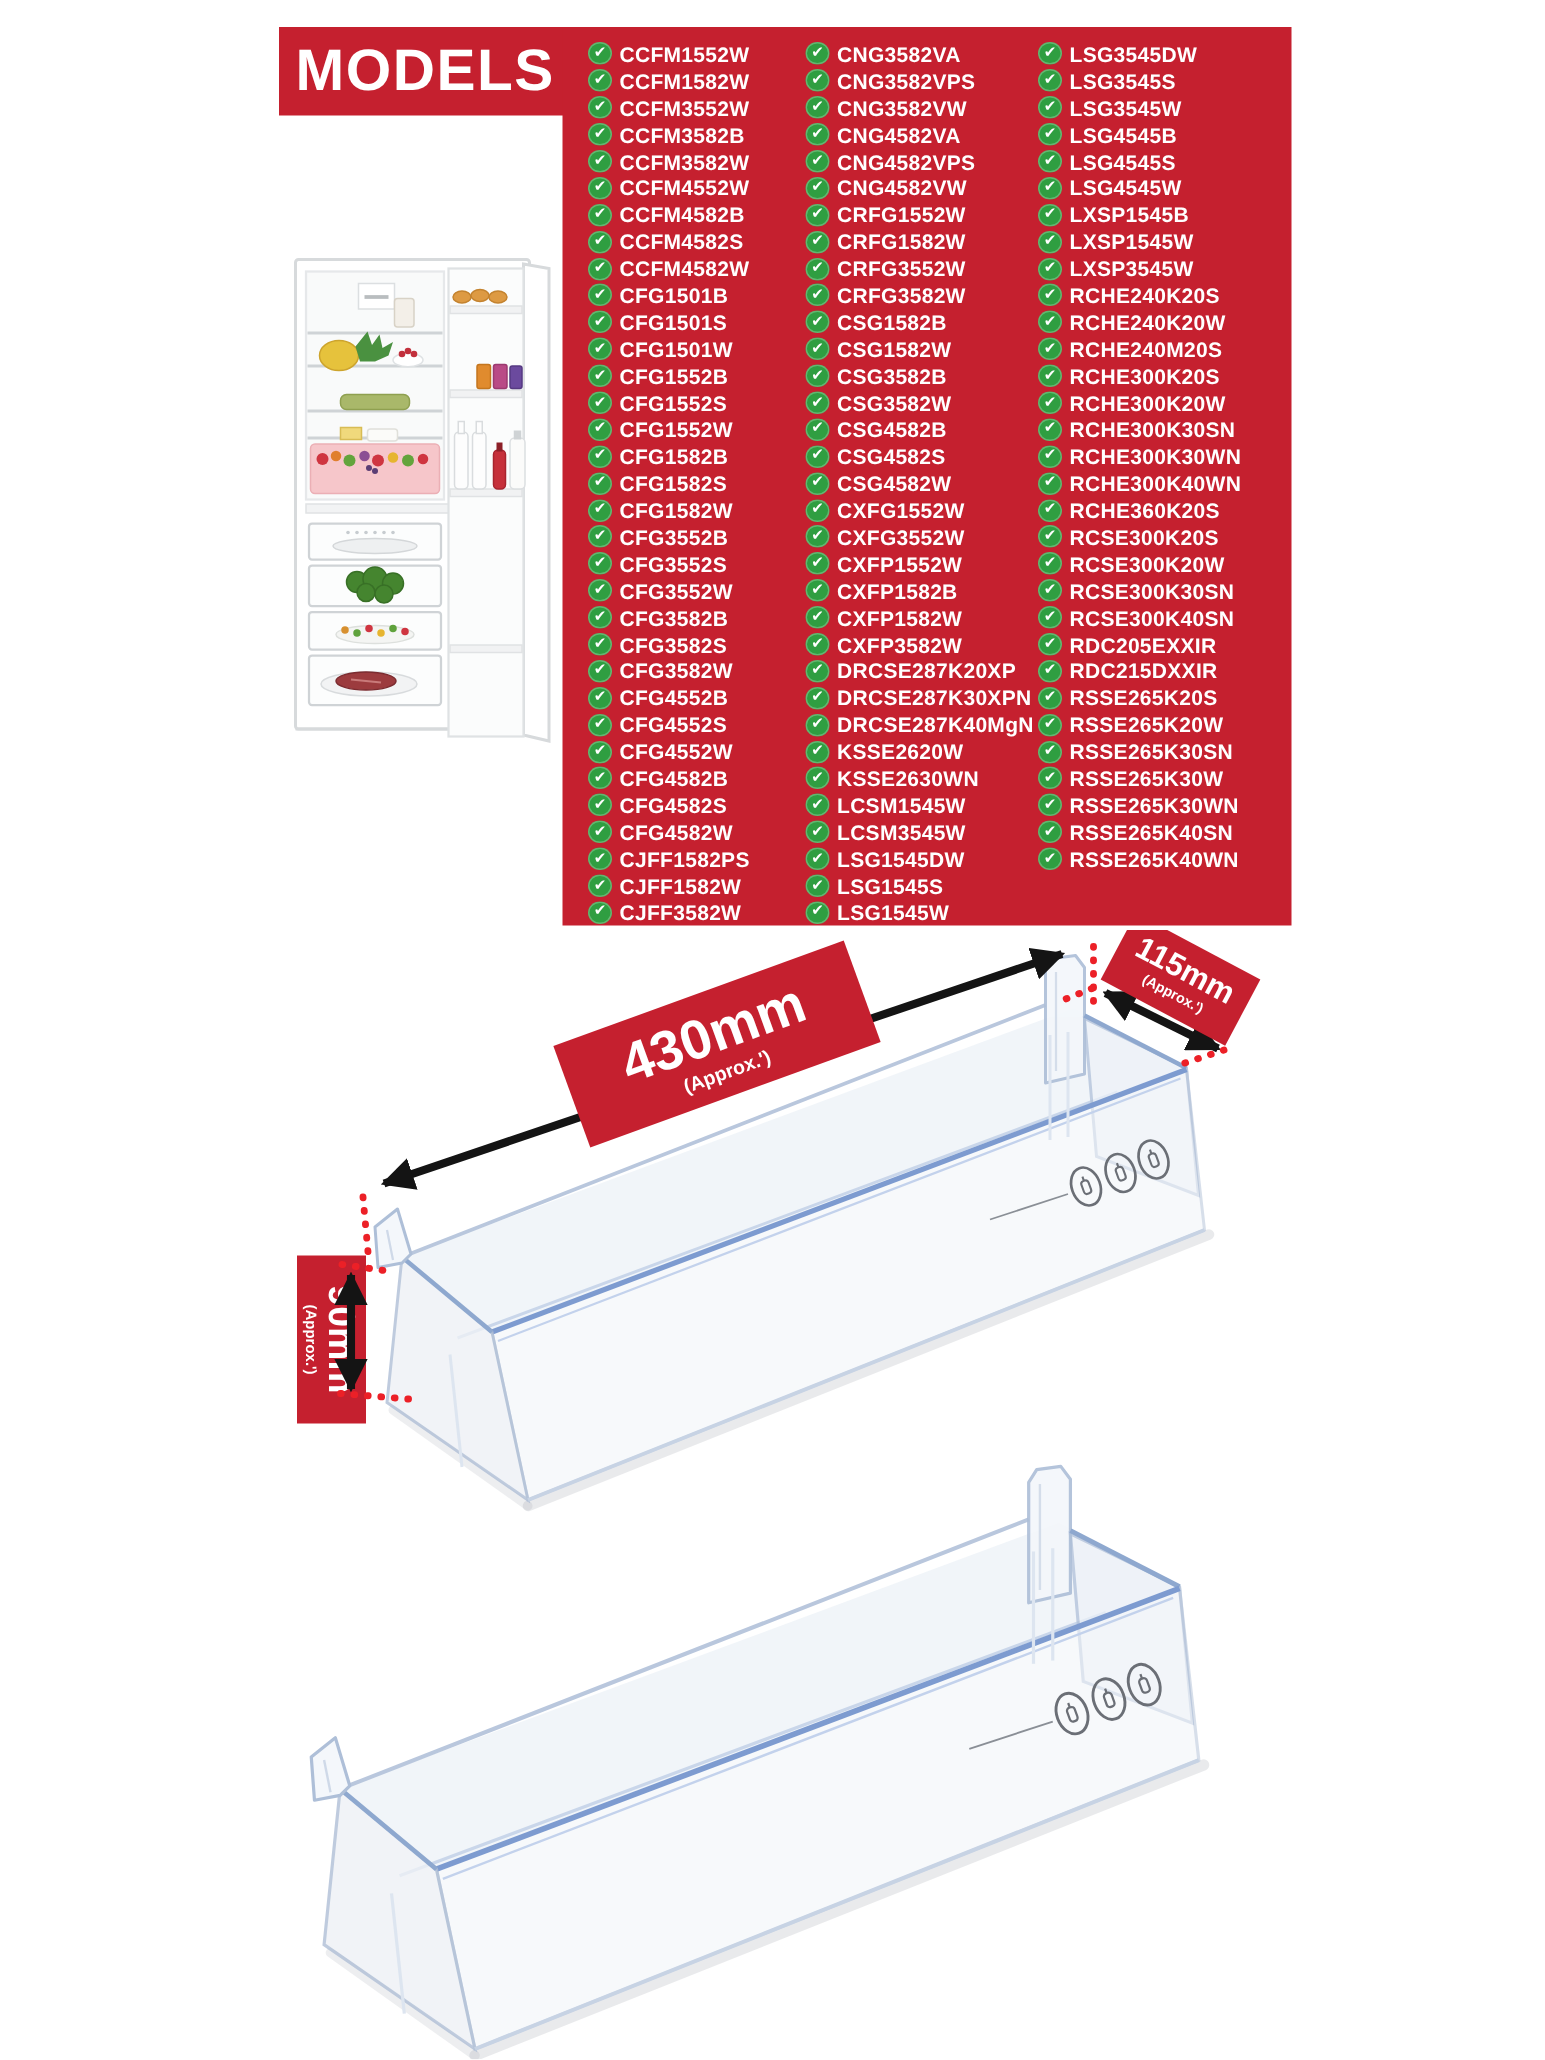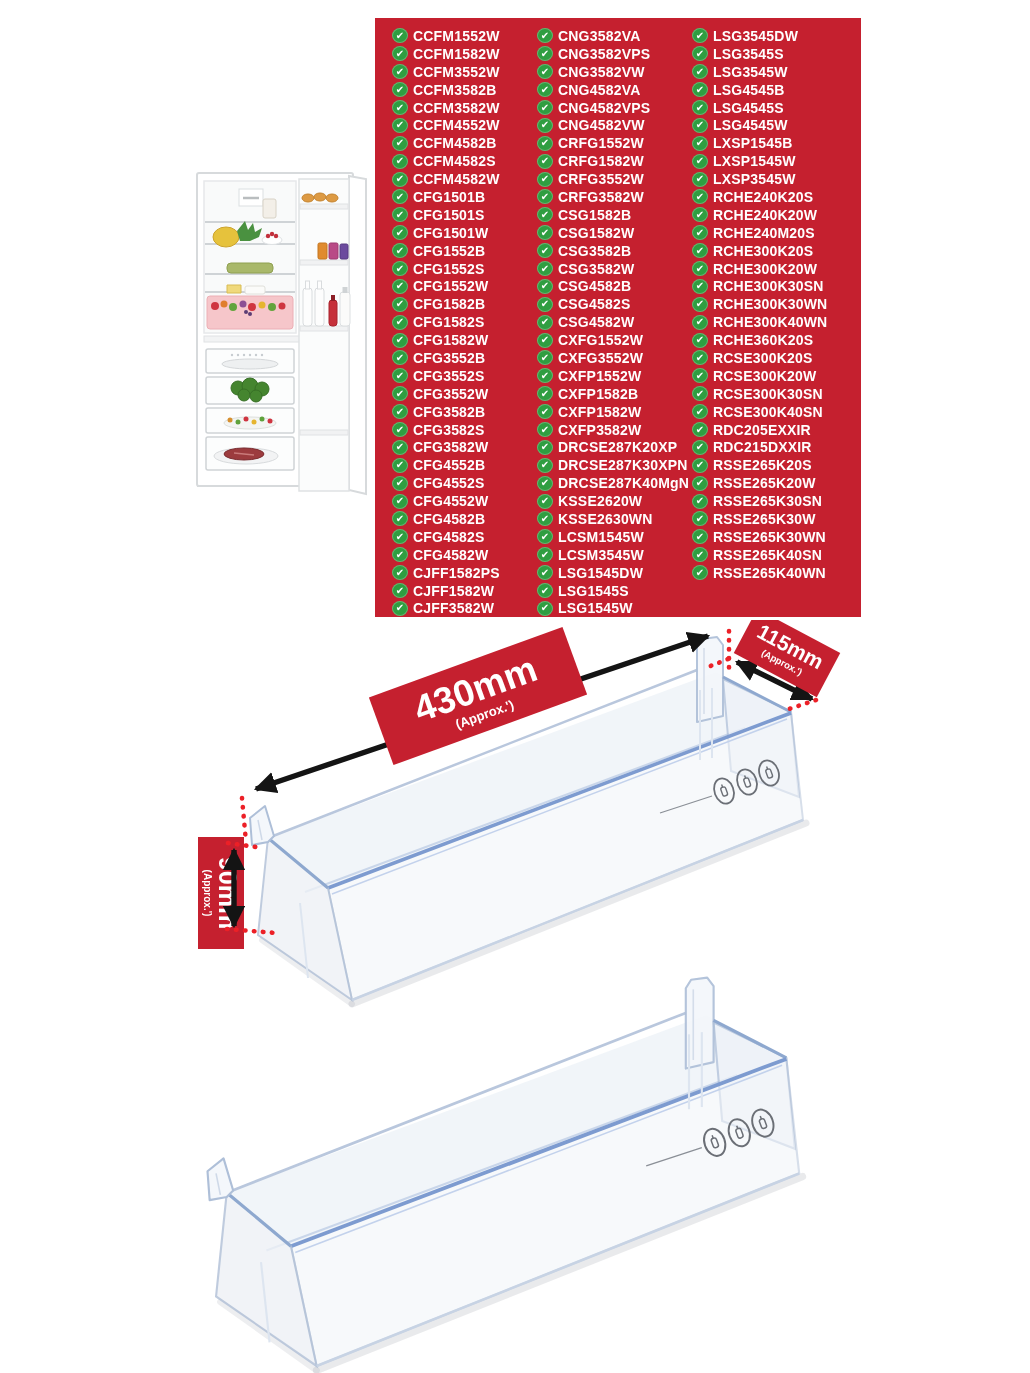--- a/index.html
+++ b/index.html
@@ -23,20 +23,23 @@
   .dim-label-main{fill:#fff;font-weight:bold;font-family:"Liberation Sans",sans-serif;}
   .dim-label-sub{fill:#fff;font-weight:bold;font-family:"Liberation Sans",sans-serif;}
   .dots{stroke:#ec2027;stroke-width:4.6;stroke-linecap:round;stroke-dasharray:0.5 8.5;fill:none;}
   .dim-arrow{stroke:#141414;stroke-width:5.4;fill:none;}
 </style>
 </head>
 <body>
 
 <div class="page">
 
+  <div class="models-header">
+    <h1>MODELS</h1>
+  </div>
 
   <div class="models-panel">
     <ul class="mcol" style="left:17px">
         <li>
           <span class="check">✔</span>
           <span class="mlabel">CCFM1552W</span>
         </li>
         <li>
           <span class="check">✔</span>
           <span class="mlabel">CCFM1582W</span>

